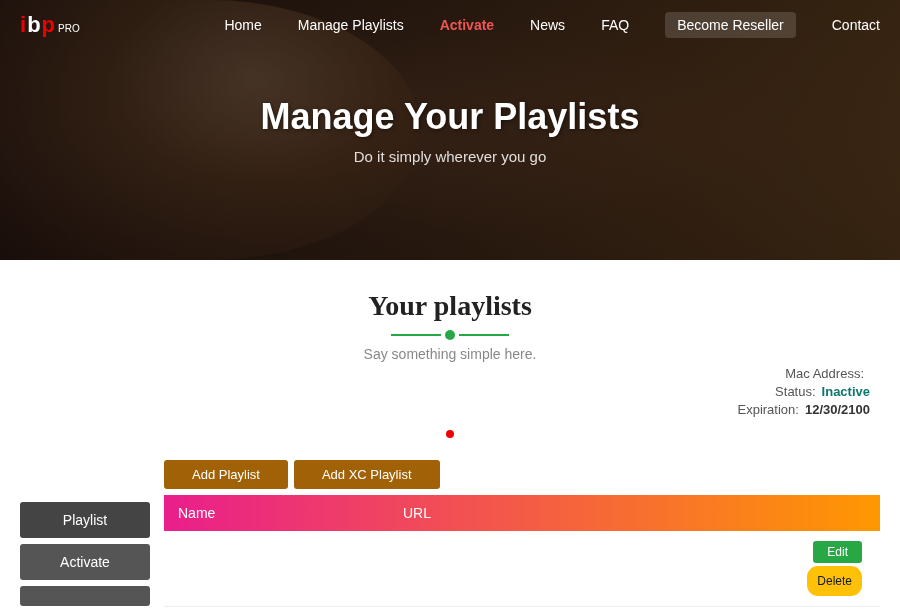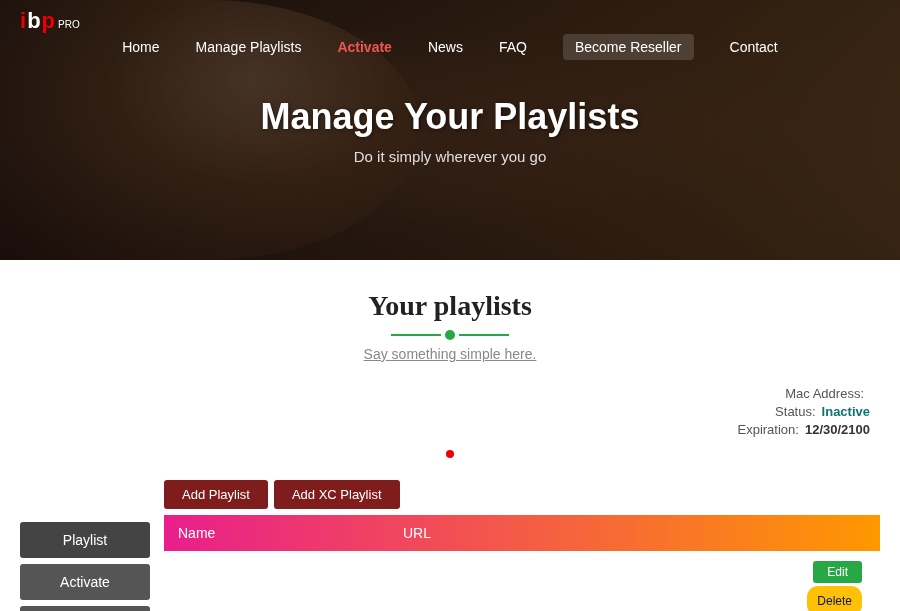--- a/index.html
+++ b/index.html
@@ -8,21 +8,20 @@
     
     .navbar {
       position: absolute;
       top: 0; left: 0; right: 0;
       display: flex;
       align-items: center;
       padding: 8px 20px;
       height: 50px;
       z-index: 10;
       background: transparent;
-      flex-direction: column;
     }
     .logo {
       display: flex;
       align-items: center;
       margin-right: auto;
     }
     .logo-ibp {
       font-size: 22px;
       font-weight: bold;
       color: #fff;
@@ -143,22 +142,21 @@
       width: 10px;
       height: 10px;
       background: #28a745;
       border-radius: 50%;
       margin: 0 4px;
     }
     .section-subtitle {
       text-align: center;
       color: #888;
       font-size: 14px;
-      margin-bottom: 24px;
-      text-decoration: underline;
+      margin-bottom: 4px;
     }
 
     
     .info-area {
       display: flex;
       flex-direction: column;
       align-items: flex-end;
       padding-right: 10px;
       margin-bottom: 10px;
       font-size: 13px;
@@ -224,24 +222,24 @@
     
     .table-area {
       flex: 1;
     }
     .table-toolbar {
       display: flex;
       gap: 6px;
       margin-bottom: 6px;
     }
     .toolbar-btn {
-      background: #7f1d1d;
+      background: #a16207;
       color: #fff;
       border: none;
-      padding: 7px 18px;
+      padding: 7px 28px;
       font-size: 13px;
       cursor: pointer;
       border-radius: 3px;
     }
 
     .playlist-table {
       width: 100%;
       border-collapse: collapse;
     }
     .playlist-table thead tr {

